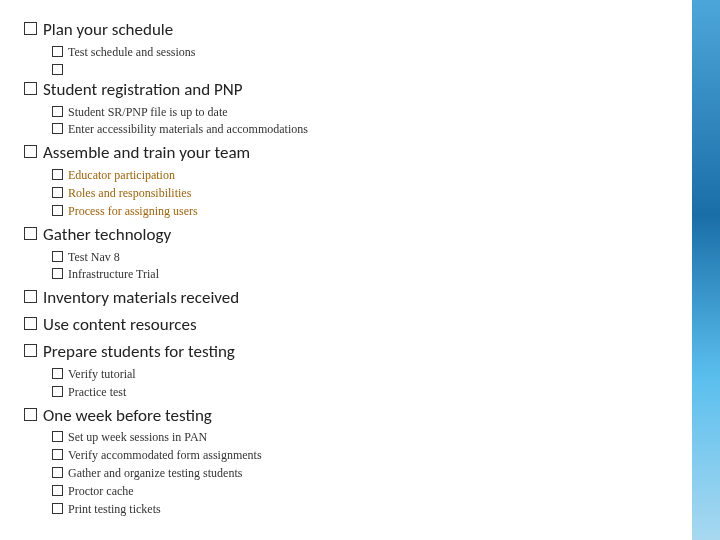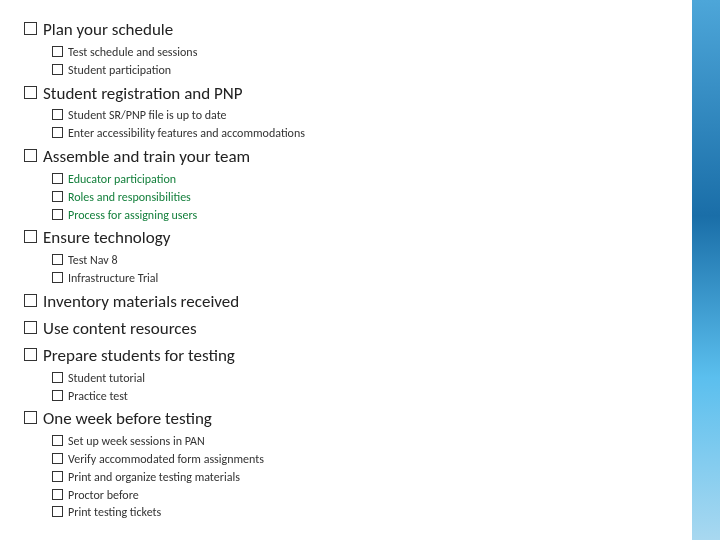--- a/index.html
+++ b/index.html
@@ -69,20 +69,21 @@
     .main-label {
       font-size: 17px;
       font-weight: normal;
       color: #222;
       line-height: 1.35;
     }
 
     .sub-items {
       margin-left: 28px;
       margin-bottom: 2px;
+      font-family: Liberation Serif, serif;
     }
 
     .sub-item {
       display: flex;
       align-items: flex-start;
       margin-bottom: 1px;
     }
 
     .sub-checkbox {
       width: 11px;
@@ -95,21 +96,21 @@
       background: #fff;
     }
 
     .sub-label {
       font-size: 12px;
       color: #333;
       line-height: 1.4;
     }
 
     .sub-label.blue {
-      color: #15803d;
+      color: #a16207;
     }
 
     .section-group {
       margin-bottom: 1px;
     }
   </style>
 </head>
 <body>
 
 <div class="page">
@@ -126,37 +127,36 @@
           <span class="checkbox"></span>
           <span class="main-label">Plan your schedule</span>
         </div>
         <div class="sub-items">
           <div class="sub-item">
             <span class="sub-checkbox"></span>
             <span class="sub-label">Test schedule and sessions</span>
           </div>
           <div class="sub-item">
             <span class="sub-checkbox"></span>
-            <span class="sub-label">Student participation</span>
           </div>
         </div>
       </div>
       <div class="section-group">
         <div class="main-item">
           <span class="checkbox"></span>
           <span class="main-label">Student registration and PNP</span>
         </div>
         <div class="sub-items">
           <div class="sub-item">
             <span class="sub-checkbox"></span>
             <span class="sub-label">Student SR/PNP file is up to date</span>
           </div>
           <div class="sub-item">
             <span class="sub-checkbox"></span>
-            <span class="sub-label">Enter accessibility features and accommodations</span>
+            <span class="sub-label">Enter accessibility materials and accommodations</span>
           </div>
         </div>
       </div>
       <div class="section-group">
         <div class="main-item">
           <span class="checkbox"></span>
           <span class="main-label">Assemble and train your team</span>
         </div>
         <div class="sub-items">
           <div class="sub-item">
@@ -169,21 +169,21 @@
           </div>
           <div class="sub-item">
             <span class="sub-checkbox"></span>
             <span class="sub-label blue">Process for assigning users</span>
           </div>
         </div>
       </div>
       <div class="section-group">
         <div class="main-item">
           <span class="checkbox"></span>
-          <span class="main-label">Ensure technology</span>
+          <span class="main-label">Gather technology</span>
         </div>
         <div class="sub-items">
           <div class="sub-item">
             <span class="sub-checkbox"></span>
             <span class="sub-label">Test Nav 8</span>
           </div>
           <div class="sub-item">
             <span class="sub-checkbox"></span>
             <span class="sub-label">Infrastructure Trial</span>
           </div>
@@ -202,21 +202,21 @@
         </div>
       </div>
       <div class="section-group">
         <div class="main-item">
           <span class="checkbox"></span>
           <span class="main-label">Prepare students for testing</span>
         </div>
         <div class="sub-items">
           <div class="sub-item">
             <span class="sub-checkbox"></span>
-            <span class="sub-label">Student tutorial</span>
+            <span class="sub-label">Verify tutorial</span>
           </div>
           <div class="sub-item">
             <span class="sub-checkbox"></span>
             <span class="sub-label">Practice test</span>
           </div>
         </div>
       </div>
       <div class="section-group">
         <div class="main-item">
           <span class="checkbox"></span>
@@ -226,25 +226,25 @@
           <div class="sub-item">
             <span class="sub-checkbox"></span>
             <span class="sub-label">Set up week sessions in PAN</span>
           </div>
           <div class="sub-item">
             <span class="sub-checkbox"></span>
             <span class="sub-label">Verify accommodated form assignments</span>
           </div>
           <div class="sub-item">
             <span class="sub-checkbox"></span>
-            <span class="sub-label">Print and organize testing materials</span>
-          </div>
-          <div class="sub-item">
-            <span class="sub-checkbox"></span>
-            <span class="sub-label">Proctor before</span>
+            <span class="sub-label">Gather and organize testing students</span>
+          </div>
+          <div class="sub-item">
+            <span class="sub-checkbox"></span>
+            <span class="sub-label">Proctor cache</span>
           </div>
           <div class="sub-item">
             <span class="sub-checkbox"></span>
             <span class="sub-label">Print testing tickets</span>
           </div>
         </div>
       </div>
     </div>
 </div>
 

